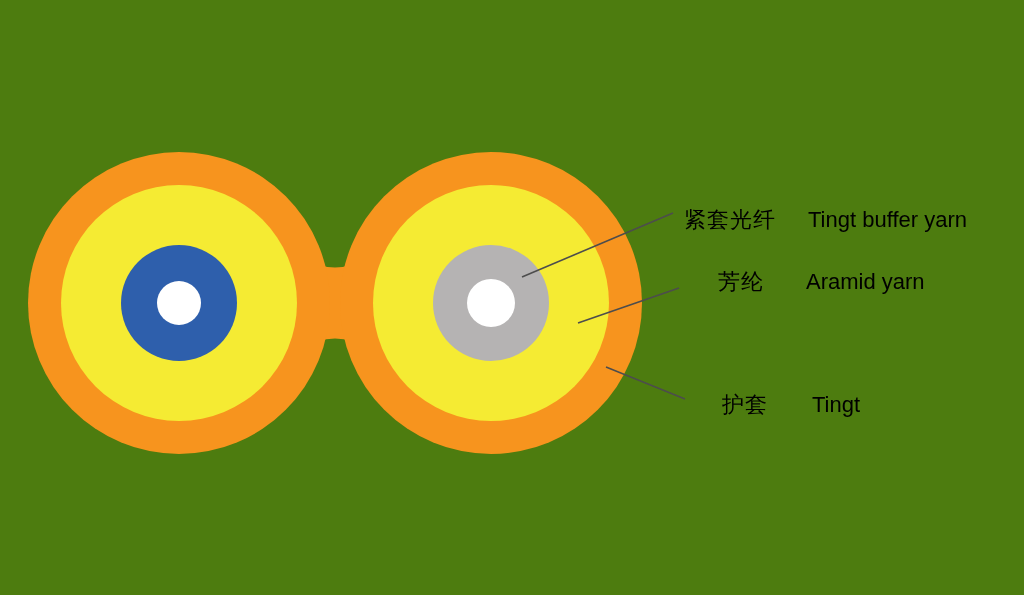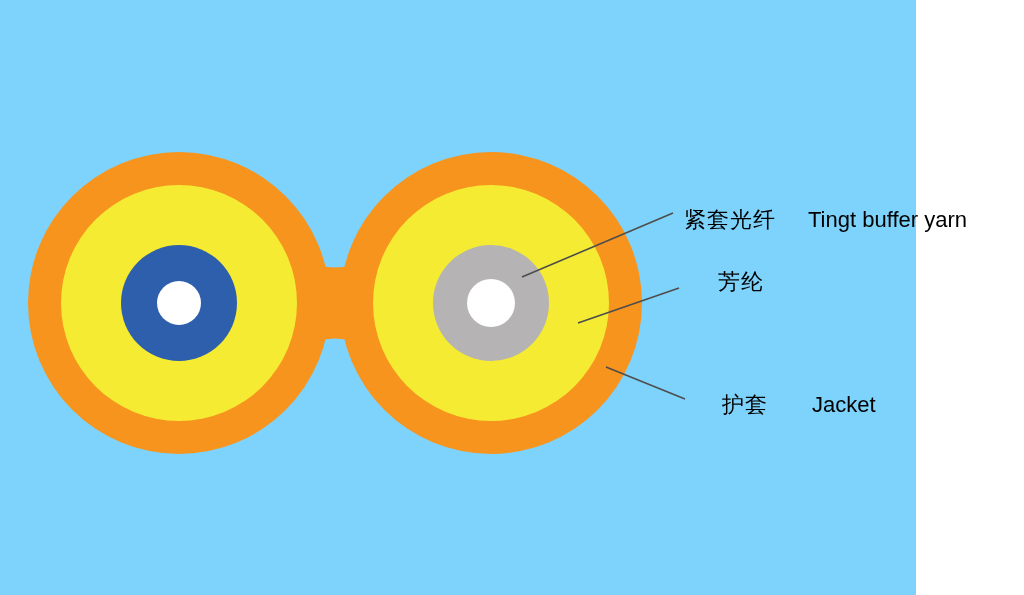--- a/index.html
+++ b/index.html
@@ -4,22 +4,22 @@
 <style>
   * { margin: 0; padding: 0; box-sizing: border-box; }
   html, body {
     width: 1024px; height: 595px;
     background: #ffffff;
     font-family: "Liberation Sans", sans-serif;
     overflow: hidden;
   }
   .canvas {
     position: relative;
-    width: 916px; height: 595px;
-    background: #7dd3fc;
+    width: 1024px; height: 595px;
+    background: #4d7c0f;
   }
   svg { position: absolute; left: 0; top: 0; }
   .leader { stroke-width: 1.6; fill: none; }
   .label {
     position: absolute;
     font-size: 22px;
     color: #000000;
     white-space: nowrap;
     line-height: 28px;
   }
@@ -46,17 +46,18 @@
 
     <line class="leader" x1="522" y1="277" x2="673" y2="213" stroke="#4d4d4d"></line>
     <line class="leader" x1="578" y1="323" x2="679" y2="288" stroke="#4d4d4d"></line>
     <line class="leader" x1="606" y1="367" x2="685" y2="399" stroke="#4d4d4d"></line>
   </svg>
 
   <div class="label zh" style="left:684px; top:206px">紧套光纤</div>
   <div class="label en" style="left:808px; top:206px">Tingt buffer yarn</div>
 
   <div class="label zh" style="left:718px; top:268px">芳纶</div>
+  <div class="label en" style="left:806px; top:268px">Aramid yarn</div>
 
   <div class="label zh" style="left:722px; top:391px">护套</div>
-  <div class="label en" style="left:812px; top:391px">Jacket</div>
+  <div class="label en" style="left:812px; top:391px">Tingt</div>
 
 </div>
 
 </body></html>

